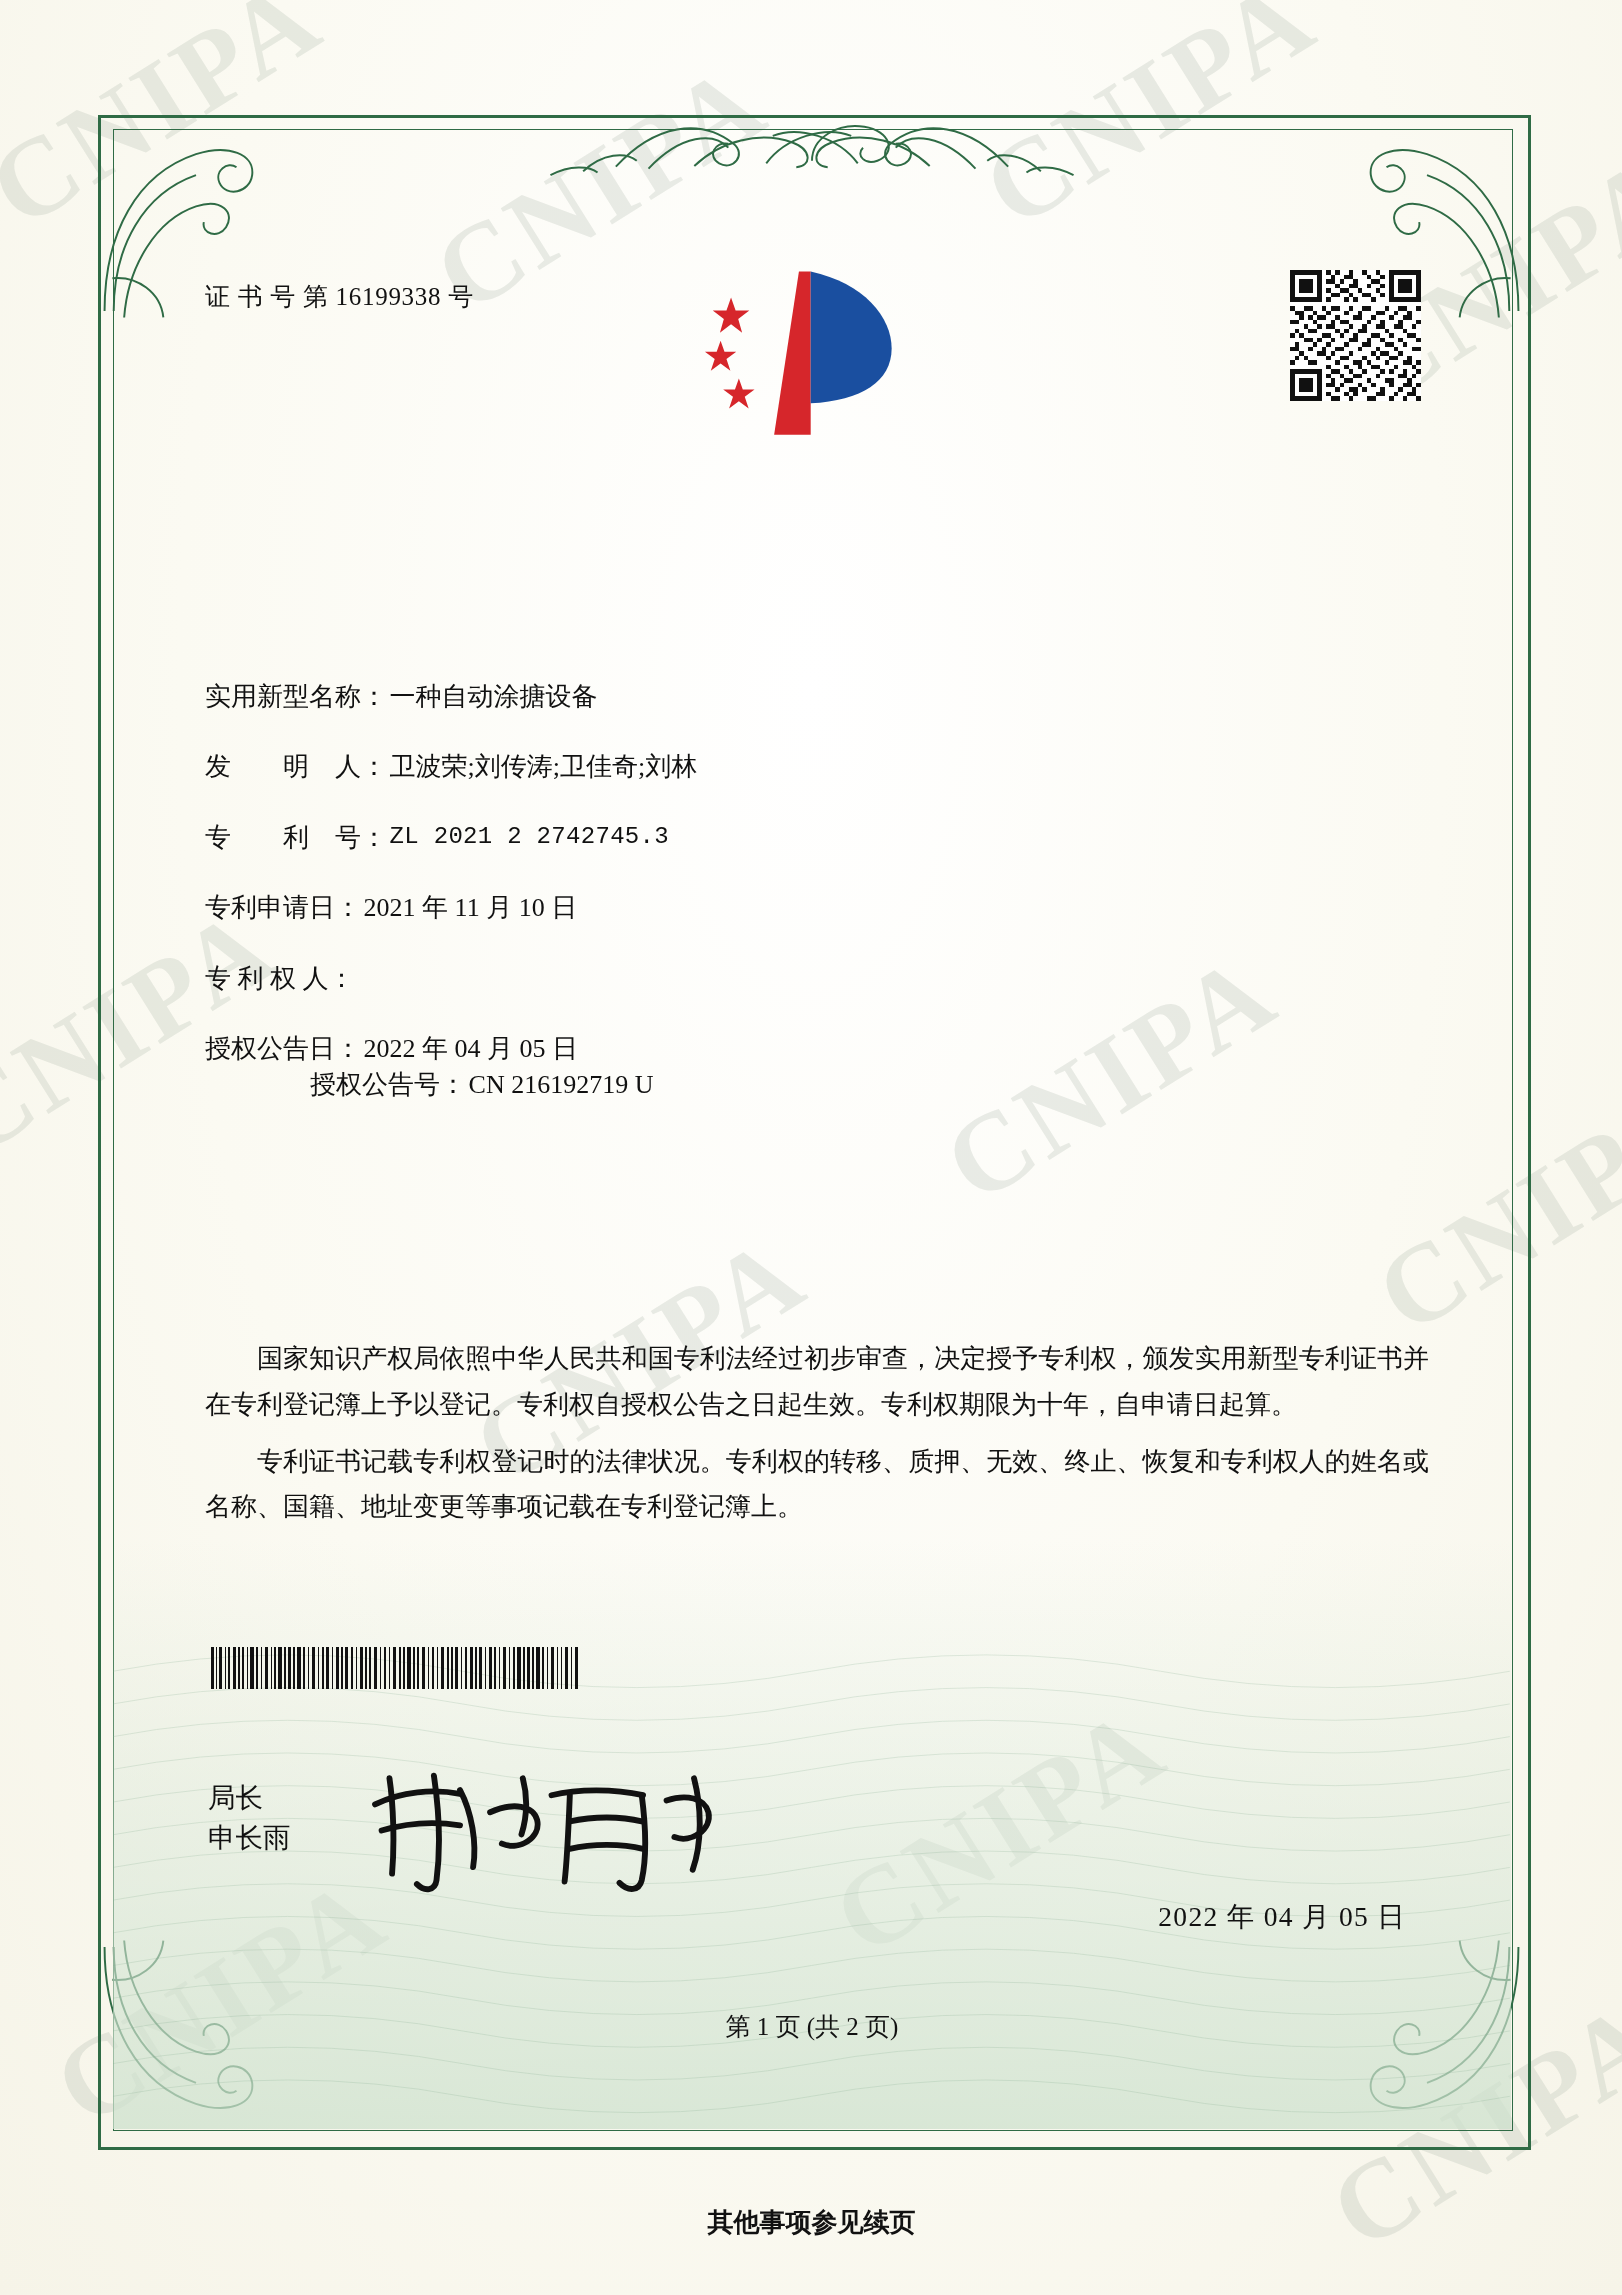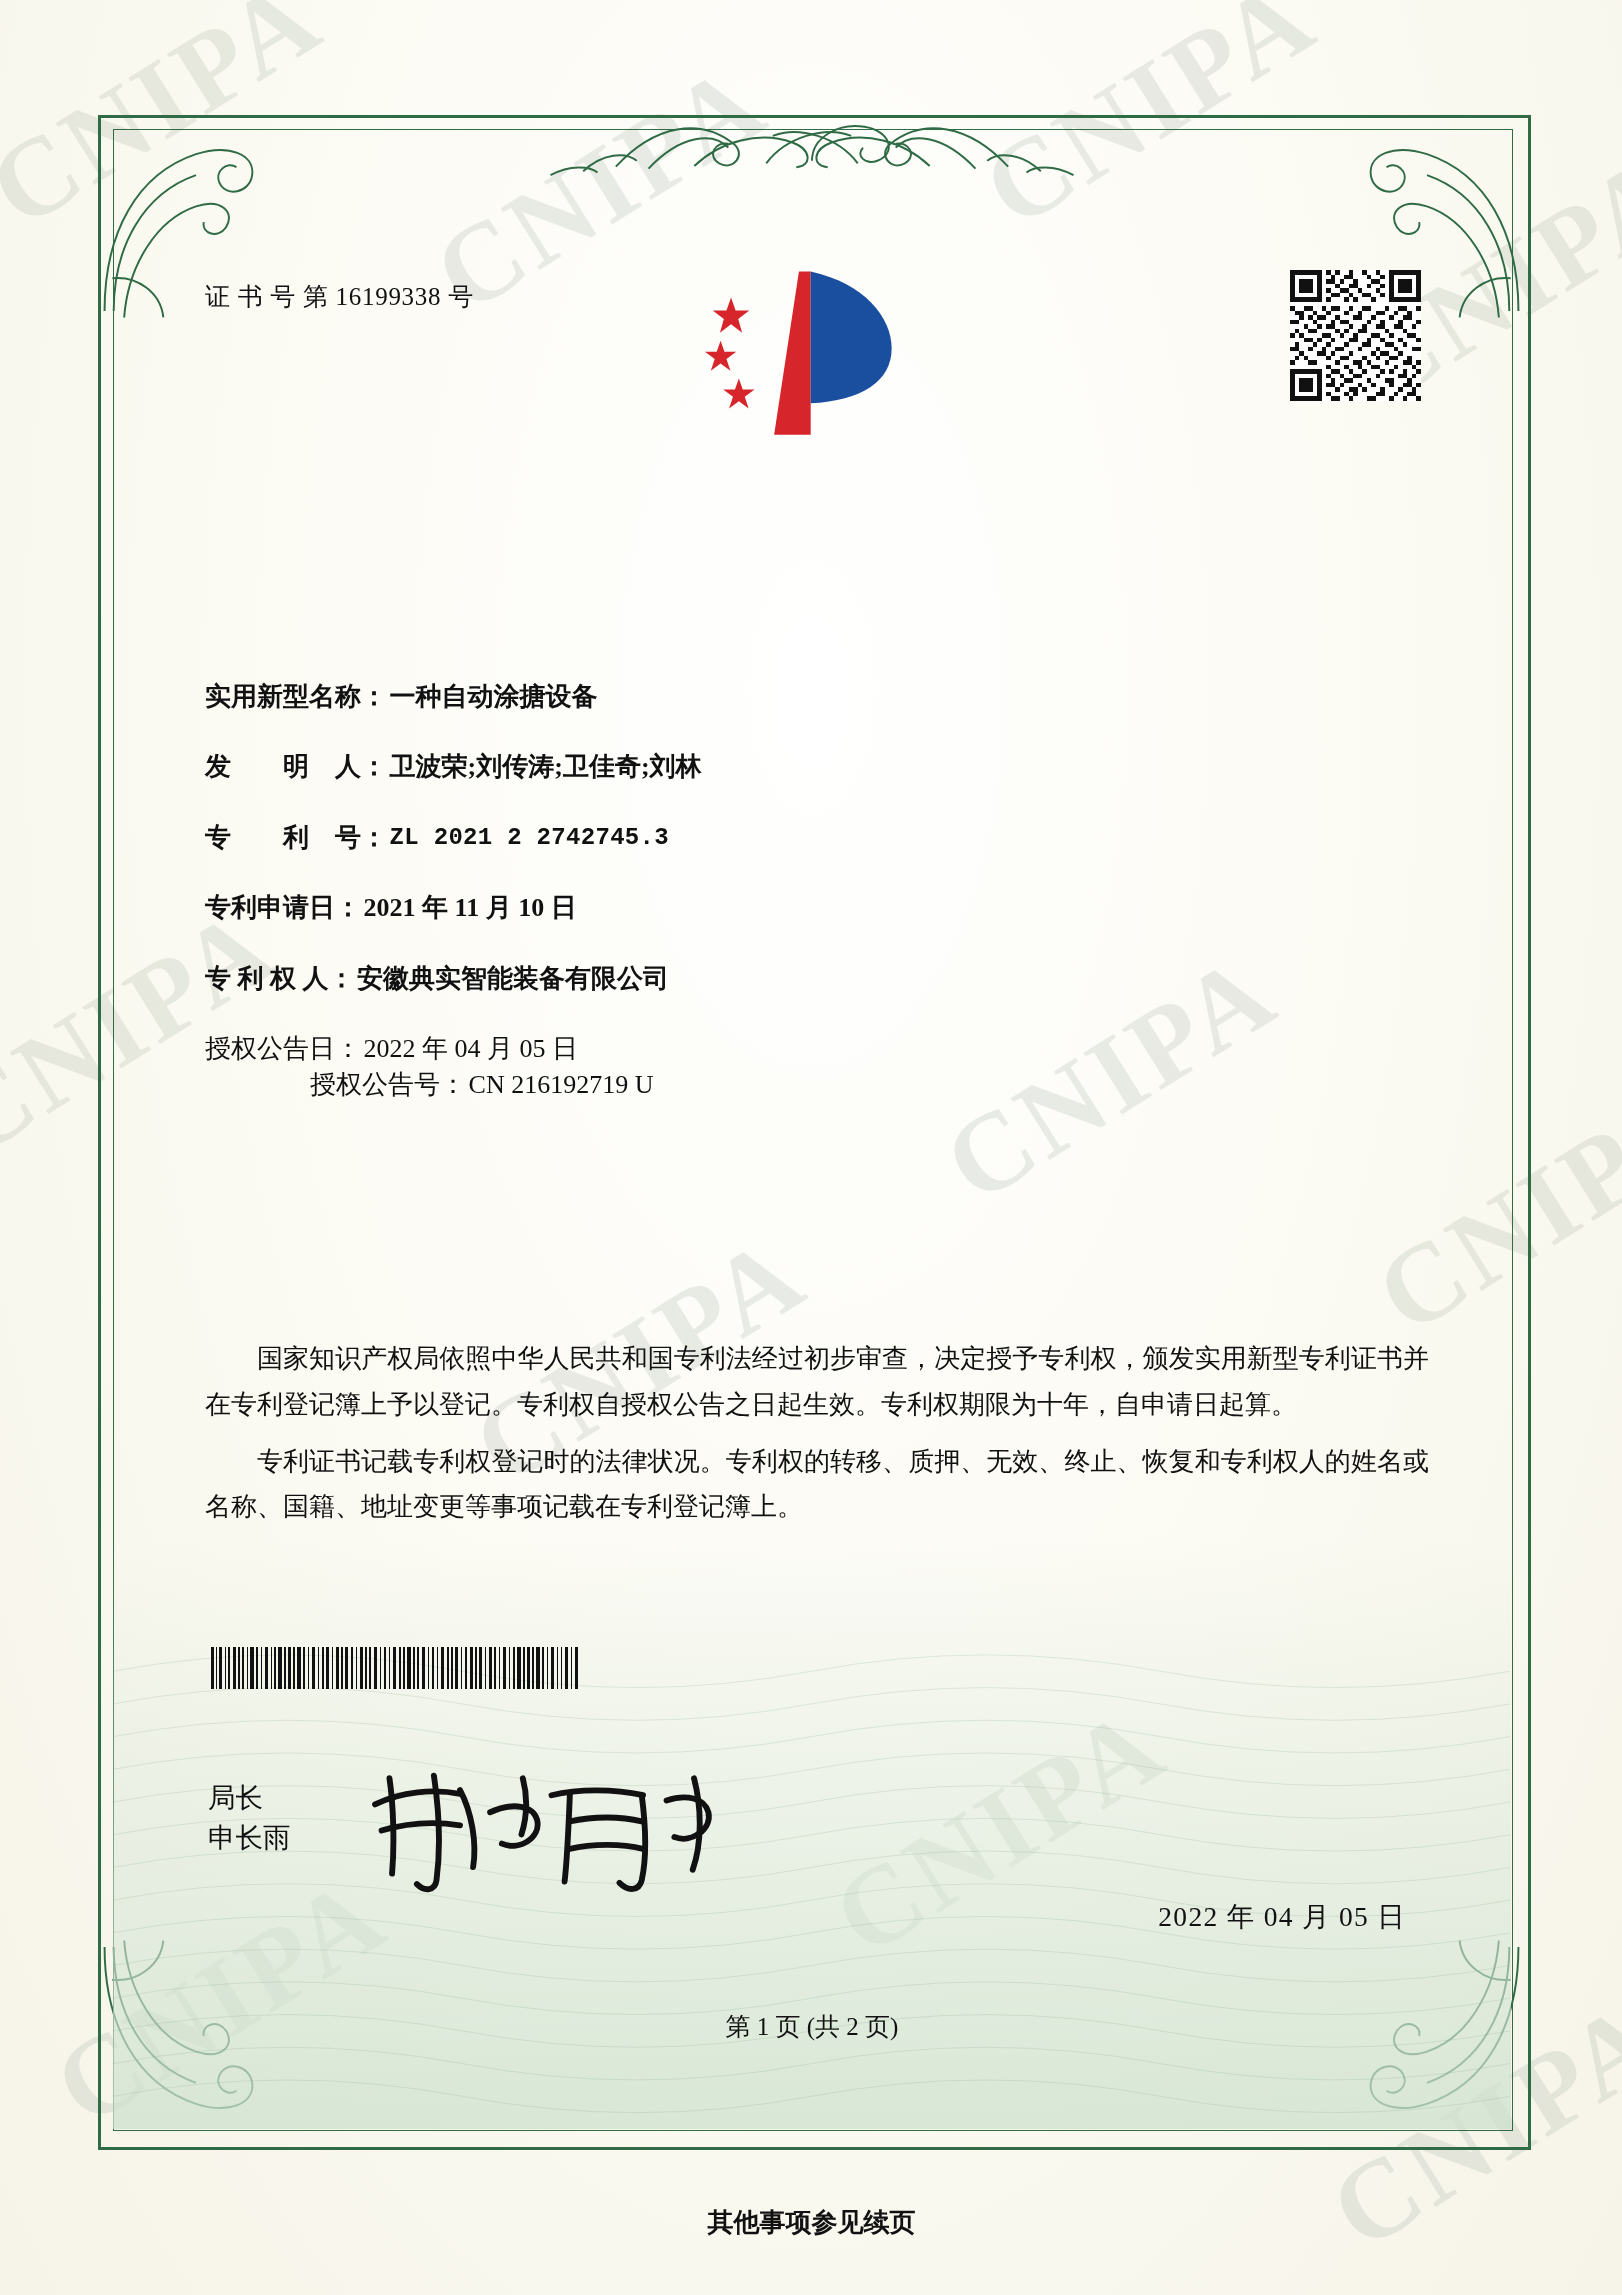--- a/index.html
+++ b/index.html
@@ -130,23 +130,22 @@
     position: absolute;
     left: 92px;
     top: 550px;
     width: 1217px;
     font-size: 26px;
     color: #111;
     line-height: 1.4;
   }
   .field-row {
     display: flex;
-    align-items: center;
+    align-items: flex-start;
     margin-bottom: 34px;
-    font-weight: bold;
   }
   .field-label {
     white-space: pre;
     flex: 0 0 auto;
   }
   .field-value {
     flex: 1 1 auto;
     padding-left: 2.6px;
   }
   .field-value.mono {
@@ -582,21 +581,20 @@
       <div class="field-row">
         <span class="field-label">专　　利　号：</span>
         <span class="field-value mono">ZL 2021 2 2742745.3</span>
       </div>
       <div class="field-row">
         <span class="field-label">专利申请日：</span>
         <span class="field-value">2021 年 11 月 10 日</span>
       </div>
       <div class="field-row">
         <span class="field-label">专 利 权 人：</span>
-        <span class="field-value">安徽典实智能装备有限公司</span>
       </div>
       <div class="row-two">
         <span class="half">
           <span class="field-label">授权公告日：</span>
           <span class="field-value">2022 年 04 月 05 日</span>
         </span>
         <span class="half second">
           <span class="field-label">授权公告号：</span>
           <span class="field-value">CN 216192719 U</span>
         </span>

